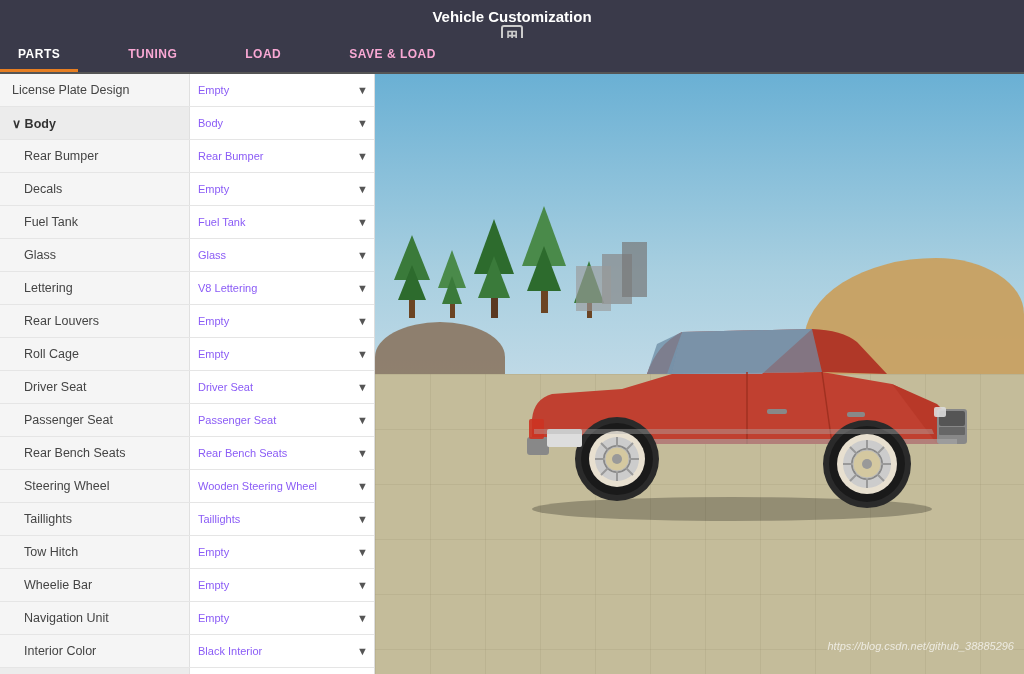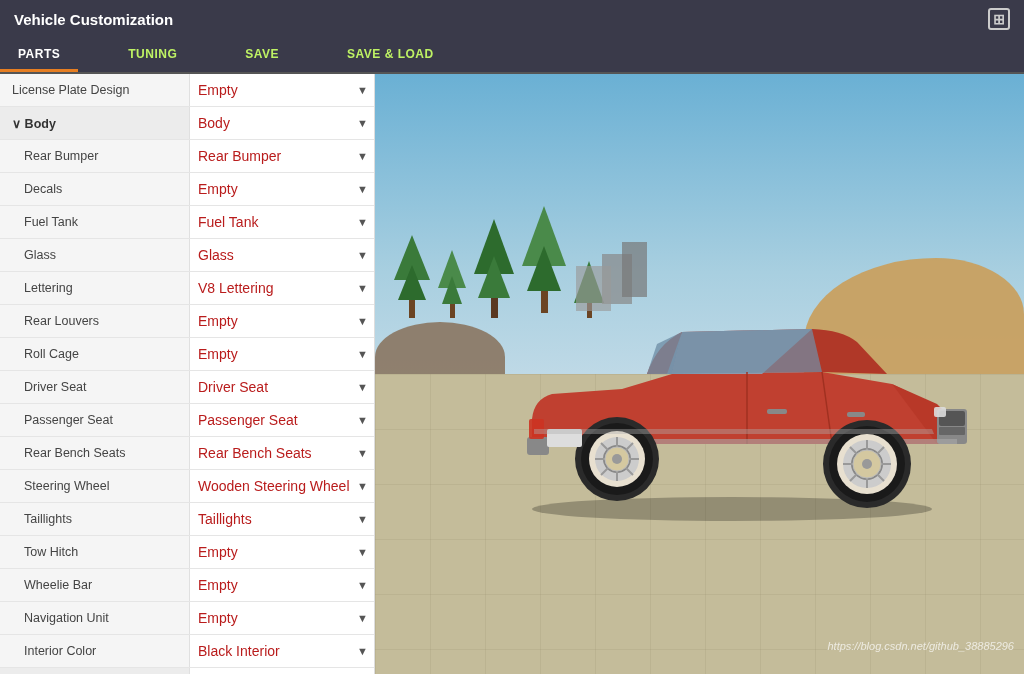--- a/index.html
+++ b/index.html
@@ -9,32 +9,33 @@
     #title-bar {
       background: #3a3a4a;
       color: #fff;
       padding: 8px 14px;
       display: flex;
       align-items: center;
       justify-content: space-between;
       font-size: 15px;
       font-weight: bold;
       height: 38px;
+      flex-direction: column;
     }
 
     
     #tab-bar {
       background: #3a3a4a;
       display: flex;
       border-bottom: 2px solid #555;
       height: 36px;
       gap: 32px;
     }
     .tab {
-      color: #bef264;
+      color: #f9a8d4;
       padding: 8px 18px;
       cursor: pointer;
       font-size: 12px;
       font-weight: bold;
       letter-spacing: 0.5px;
       border-bottom: 3px solid transparent;
       display: flex;
       align-items: center;
     }
     .tab.active {
@@ -87,22 +88,22 @@
       flex-shrink: 0;
       display: flex;
       align-items: center;
       border-left: 1px solid #e0e0e0;
       padding: 4px 6px 4px 8px;
       background: #fff;
       min-height: 32px;
     }
     .part-value {
       flex: 1;
-      color: #b91c1c;
-      font-size: 14px;
+      color: #8b5cf6;
+      font-size: 11px;
       white-space: nowrap;
       overflow: hidden;
       text-overflow: ellipsis;
     }
     .dropdown-arrow {
       color: #555;
       font-size: 11px;
       margin-left: 4px;
       flex-shrink: 0;
     }
@@ -160,21 +161,21 @@
 <body>
 
 <div id="title-bar">
   <span>Vehicle Customization</span>
   <div class="upload-icon">⊞</div>
 </div>
 
 <div id="tab-bar">
   <div class="tab active">PARTS</div>
   <div class="tab">TUNING</div>
-  <div class="tab">SAVE</div>
+  <div class="tab">LOAD</div>
   <div class="tab">SAVE &amp; LOAD</div>
 </div>
 
 <div id="main">
 
   <div id="left-panel">
 
   <div class="part-row">
         <div class="part-label">License Plate Design</div>
         <div class="part-value-cell">

